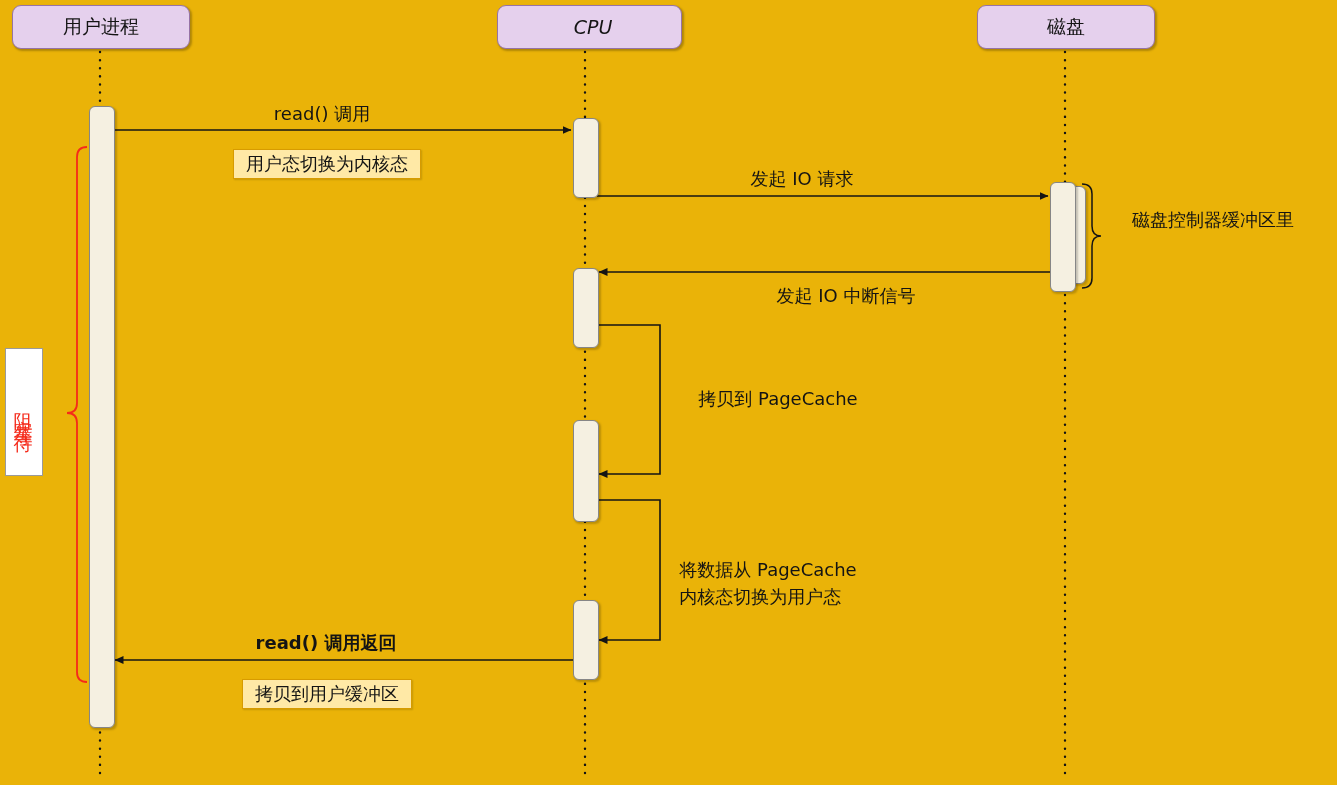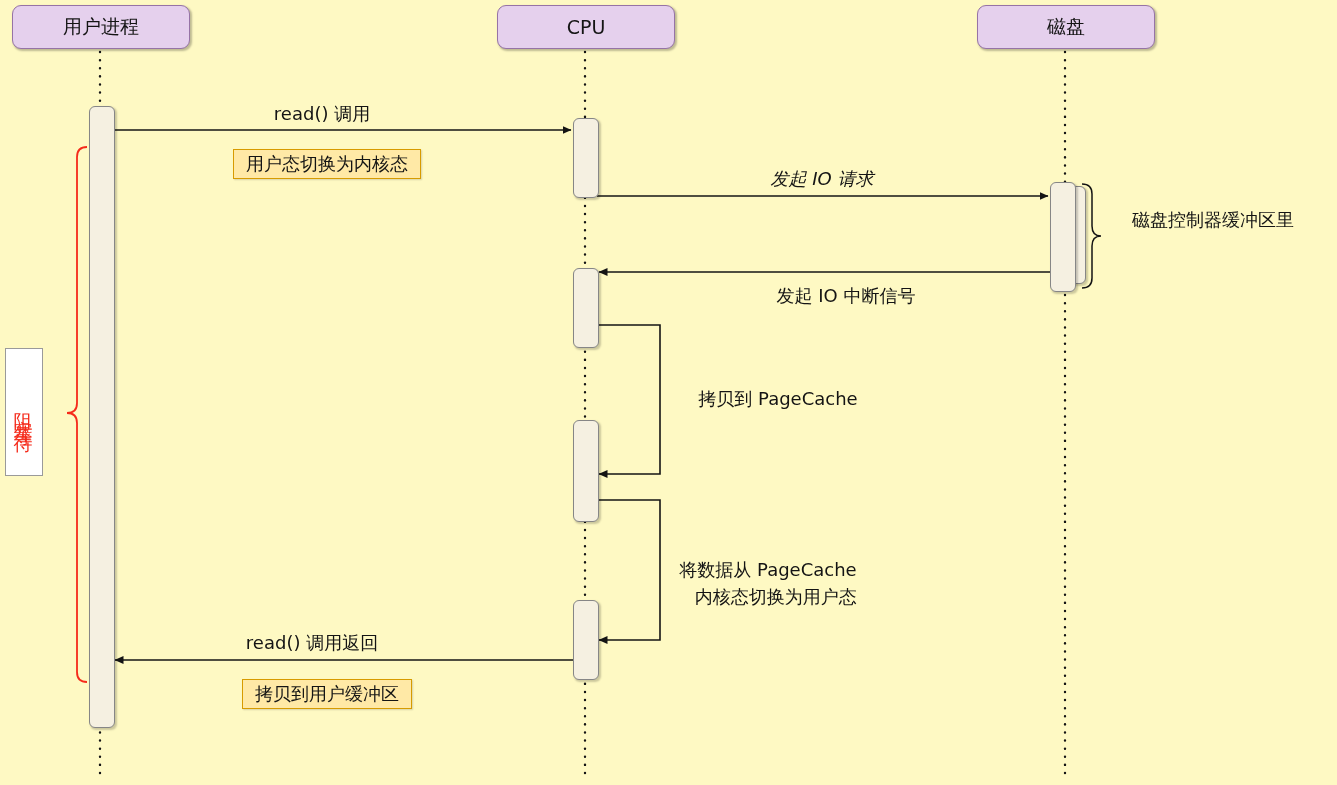--- a/index.html
+++ b/index.html
@@ -1,20 +1,20 @@
 <!DOCTYPE html>
 <html style="--actor-fill: #E5D0ED; --actor-stroke: #9673A6; --activation-fill: #F5F0E1; --activation-stroke: #868686; --highlight-fill: #FFE9A6; --highlight-stroke: #D79B00; --brace-red: #F52A1A; --line-color: #141414; --text-color: #141414;"><head>
 <meta charset="utf-8">
 <style>
   html,body { margin:0; padding:0; background:#ffffff; }
   #stage {
     position:relative; width:1337px; height:785px; overflow:hidden;
     font-family:"DejaVu Sans", sans-serif;
     color: var(--text-color, #141414);
-    background:#fef9c3;
+    background:#eab308;
   }
   svg.layer { position:absolute; left:0; top:0; width:1337px; height:785px; }
 
   .lifeline {
     stroke: var(--line-color,#141414);
     stroke-width: 2.4;
     stroke-dasharray: 0.1 8;
     stroke-linecap: round;
     fill: none;
   }
@@ -43,21 +43,21 @@
     border: 1.6px solid var(--activation-stroke,#868686);
     border-radius: 6px;
     box-shadow: 1.5px 1.5px 2px rgba(0,0,0,.2);
   }
   .lbl {
     position:absolute;
     transform: translateX(-50%);
     white-space: nowrap;
     font-size: 18px;
     line-height: 27px;
-    text-align: right;
+    text-align: left;
     color: var(--text-color,#141414);
   }
   .highlight {
     position:absolute;
     transform: translateX(-50%);
     white-space: nowrap;
     font-size: 18px;
     padding: 2px 12px;
     background: var(--highlight-fill,#FFE9A6);
     border: 1.2px solid var(--highlight-stroke,#D79B00);
@@ -102,53 +102,53 @@
     <line class="msg-line" x1="573" y1="660" x2="115" y2="660"></line>
 
     <path class="brace-red" d="M 87 147 Q 77 147 77 157 L 77 403 Q 77 413 67 413 Q 77 413 77 423 L 77 672 Q 77 682 87 682"></path>
 
     <path class="brace-black" d="M 1082 184 Q 1092 184 1092 194 L 1092 226 Q 1092 236 1101 236 Q 1092 236 1092 246 L 1092 278 Q 1092 288 1082 288"></path>
   </svg>
 
   <div class="actor" style="left:12px; top:5px;">
     <span>用户进程</span>
   </div>
-  <div class="actor" style="left:497px; top:5px; ">
+  <div class="actor" style="left:497px; top:5px; font-style:italic;padding-left:7px;">
     <span>CPU</span>
   </div>
   <div class="actor" style="left:977px; top:5px;">
     <span>磁盘</span>
   </div>
 
   <div class="activation" style="left:89px;  top:106px; width:24px; height:620px;"></div>
   <div class="activation" style="left:573px; top:118px; width:24px; height:78px;"></div>
   <div class="activation" style="left:573px; top:268px; width:24px; height:78px;"></div>
   <div class="activation" style="left:573px; top:420px; width:24px; height:100px;"></div>
   <div class="activation" style="left:573px; top:600px; width:24px; height:78px;"></div>
   <div class="activation" style="left:1062px; top:186px; width:22px; height:96px;"></div>
   <div class="activation" style="left:1050px; top:182px; width:24px; height:108px;"></div>
 
   <div class="lbl" style="left:322px; top:100px;">read() 调用</div>
 
   <div class="highlight" style="left:327px; top:149px;">用户态切换为内核态</div>
 
-  <div class="lbl" style="left:822px; top:165px;font-style:italic;">发起 IO 请求</div>
+  <div class="lbl" style="left:802px; top:165px;">发起 IO 请求</div>
 
   <div class="lbl" style="left:822px; top:282px;margin-left:24px;">发起 IO 中断信号</div>
 
   <div class="lbl" style="left:778px; top:385px;">
     <div>拷贝到 PageCache</div>
   </div>
 
   <div class="lbl" style="left:768px; top:556px;">
     <div>将数据从 PageCache</div>
     <div>内核态切换为用户态</div>
   </div>
 
-  <div class="lbl" style="left:312px; top:629px;">read() 调用返回</div>
+  <div class="lbl" style="left:326px; top:629px;font-weight:bold;">read() 调用返回</div>
 
   <div class="highlight" style="left:327px; top:679px;">拷贝到用户缓冲区</div>
 
   <div class="lbl" style="left:1213px; top:206px;">
     <div>磁盘控制器缓冲区里</div>
   </div>
 
   <div class="blocking-box">
     <span class="blocking-text">阻塞等待</span>
   </div>

